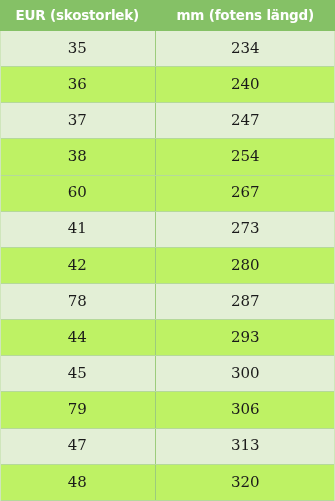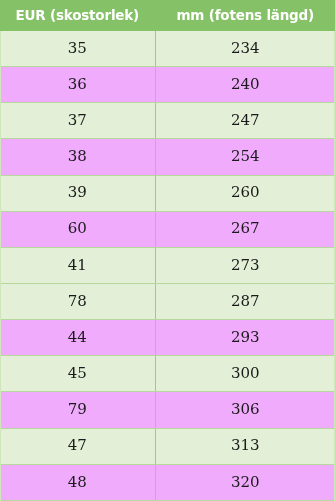--- a/index.html
+++ b/index.html
@@ -60,21 +60,21 @@
     line-height: 33.57px;
     border-bottom: 1px solid #b5d99a;
   }
   tbody td.cell-eur {
     border-right: 1px solid #9ccc7c;
   }
   tbody tr.row-tinted td {
     background: #e3efd6;
   }
   tbody tr.row-plain td {
-    background: #f0abfc;
+    background: #bef264;
   }
   tbody tr:last-child td {
     border-bottom: 1px solid #b5d99a;
   }
   .edge-left {
     position: absolute;
     left: 0;
     top: 31px;
     width: 1px;
     height: 470px;
@@ -117,31 +117,31 @@
           <td class="cell-mm">240</td>
         </tr>
         <tr class="row-tinted">
           <td class="cell-eur">37</td>
           <td class="cell-mm">247</td>
         </tr>
         <tr class="row-plain">
           <td class="cell-eur">38</td>
           <td class="cell-mm">254</td>
         </tr>
-        <tr class="row-tinted">
-          <td class="cell-eur">39</td>
-          <td class="cell-mm">260</td>
-        </tr>
         <tr class="row-plain">
           <td class="cell-eur">60</td>
           <td class="cell-mm">267</td>
         </tr>
         <tr class="row-tinted">
           <td class="cell-eur">41</td>
           <td class="cell-mm">273</td>
+        </tr>
+        <tr class="row-plain">
+          <td class="cell-eur">42</td>
+          <td class="cell-mm">280</td>
         </tr>
         <tr class="row-tinted">
           <td class="cell-eur">78</td>
           <td class="cell-mm">287</td>
         </tr>
         <tr class="row-plain">
           <td class="cell-eur">44</td>
           <td class="cell-mm">293</td>
         </tr>
         <tr class="row-tinted">

